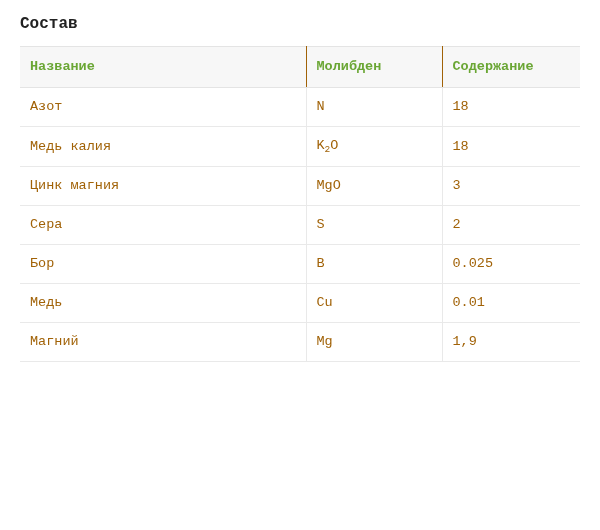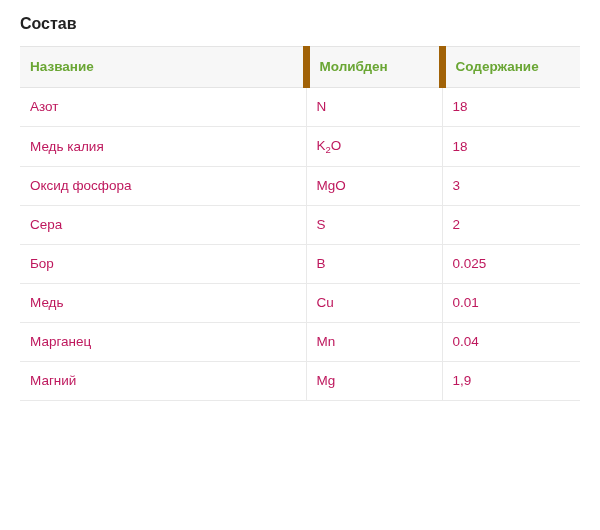--- a/index.html
+++ b/index.html
@@ -13,20 +13,21 @@
   body {
     font-family: "Liberation Sans", sans-serif;
     color: #333333;
     -webkit-font-smoothing: antialiased;
   }
   .page {
     width: 600px;
     height: 530px;
     box-sizing: border-box;
     padding: 14px 27px 0 20px;
+    font-family: Liberation Mono, monospace;
   }
   .section-title {
     font-size: 16px;
     font-weight: bold;
     color: #222222;
     margin: 0 0 12px 0;
     line-height: 20px;
   }
   table.composition {
     width: 560px;
@@ -39,32 +40,32 @@
   table.composition col.col-content { width: 138px; }
 
   table.composition thead th {
     background: #f7f7f7;
     color: #6aa634;
     font-weight: bold;
     text-align: left;
     padding: 12px 10px 12px 10px;
     border-top: 1px solid #e4e4e4;
     border-bottom: 1px solid #e4e4e4;
-    border-right: 7px solid #a16207;
+    border-right: 1px solid #a16207;
     font-size: 13.5px;
     line-height: 16px;
   }
   table.composition thead th:last-child { border-right: none; }
   table.composition thead th:first-child { border-left: none; }
 
   table.composition tbody td {
     padding: 11px 10px 11px 10px;
     border-bottom: 1px solid #e9e9e9;
     border-right: 1px solid #e9e9e9;
-    color: #be185d;
+    color: #a16207;
     line-height: 16px;
     vertical-align: middle;
     white-space: nowrap;
     overflow: hidden;
   }
   table.composition tbody td:last-child { border-right: none; }
   table.composition tbody tr:last-child td { border-bottom: 1px solid #e9e9e9; }
 
   sub {
     font-size: 9.5px;
@@ -97,44 +98,39 @@
           <td>Азот</td>
           <td>N</td>
           <td>18</td>
         </tr>
         <tr>
           <td>Медь калия</td>
           <td>K<sub>2</sub>O</td>
           <td>18</td>
         </tr>
         <tr>
-          <td>Оксид фосфора</td>
+          <td>Цинк магния</td>
           <td>MgO</td>
           <td>3</td>
         </tr>
         <tr>
           <td>Сера</td>
           <td>S</td>
           <td>2</td>
         </tr>
         <tr>
           <td>Бор</td>
           <td>B</td>
           <td>0.025</td>
         </tr>
         <tr>
           <td>Медь</td>
           <td>Cu</td>
           <td>0.01</td>
         </tr>
         <tr>
-          <td>Марганец</td>
-          <td>Mn</td>
-          <td>0.04</td>
-        </tr>
-        <tr>
           <td>Магний</td>
           <td>Mg</td>
           <td>1,9</td>
         </tr>
       </tbody>
   </table>
 </div>
 
 </body></html>

